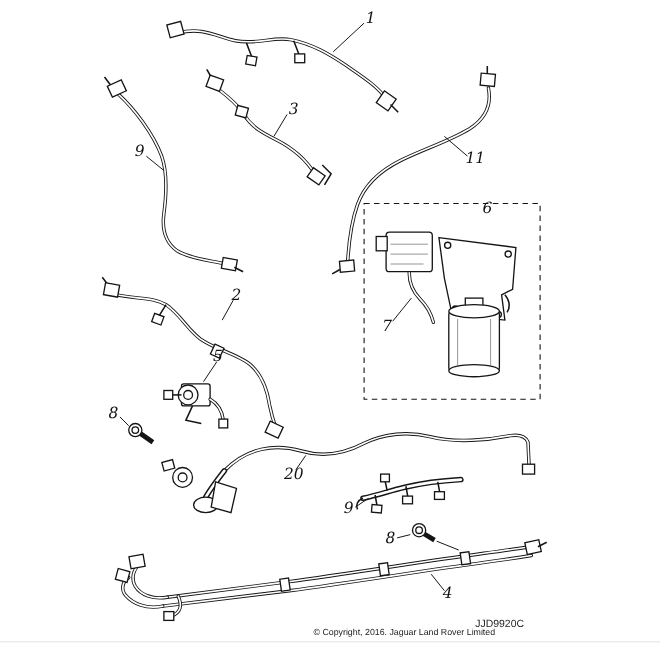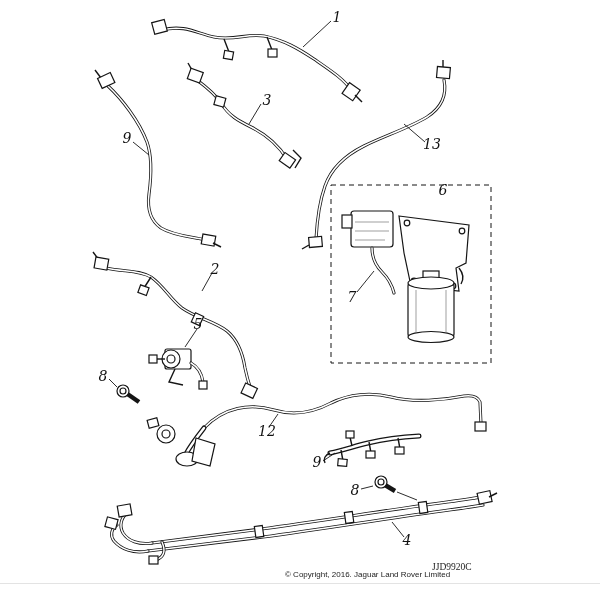--- a/index.html
+++ b/index.html
@@ -4,21 +4,21 @@
 <style>
   * { margin:0; padding:0; box-sizing:border-box; }
   html,body { background:#fff; }
   .page { position:relative; width:600px; height:600px; background:#ffffff; overflow:hidden;
           font-family:"Liberation Sans", sans-serif; }
   .art { position:absolute; left:0; top:0; }
   .callout { position:absolute; transform:translate(-50%,-50%);
              font:italic 14px "DejaVu Serif", serif; color:#111; user-select:none; }
   .footer-copyright { position:absolute; left:285px; top:570px; font-size:8px; color:#222; }
   .footer-code { position:absolute; left:432px; top:562px; font-size:9.5px; color:#222;
-                 font-family:Liberation Serif, serif; }
+                 font-family:Liberation Sans, sans-serif; }
   .footer-divider { position:absolute; left:0; top:583px; width:600px; height:1px; background:#e3e3e3; }
 
   svg .tube  { fill:none; stroke:#151515; stroke-width:3.1; stroke-linecap:round; }
   svg .core  { fill:none; stroke:#ffffff; stroke-width:1.5; stroke-linecap:round; }
   svg .tube2 { fill:none; stroke:#151515; stroke-width:5;   stroke-linecap:round; }
   svg .core2 { fill:none; stroke:#ffffff; stroke-width:2.4; stroke-linecap:round; }
   svg .thin  { fill:none; stroke:#151515; stroke-width:1.4; }
   svg .blk   { fill:#ffffff; stroke:#151515; stroke-width:1.2; }
   svg .leader{ stroke:#151515; stroke-width:0.9; }
   svg .dashed{ fill:none; stroke:#151515; stroke-width:1; stroke-dasharray:5 4; }
@@ -202,27 +202,27 @@
       <path class="leader" d="M269,427 L278,414"></path>
       <path class="leader" d="M323,461 L335,453"></path>
       <path class="leader" d="M361,489 L373,486"></path>
       <path class="leader" d="M404,537 L392,522"></path>
     </g>
   </svg>
 
   <div class="callout" style="left:337px;top:17px">1</div>
   <div class="callout" style="left:267px;top:100px">3</div>
   <div class="callout" style="left:127px;top:138px">9</div>
-  <div class="callout" style="left:432px;top:144px">13</div>
+  <div class="callout" style="left:432px;top:144px">11</div>
   <div class="callout" style="left:443px;top:190px">6</div>
   <div class="callout" style="left:215px;top:269px">2</div>
   <div class="callout" style="left:352px;top:297px">7</div>
   <div class="callout" style="left:198px;top:324px">5</div>
   <div class="callout" style="left:103px;top:376px">8</div>
-  <div class="callout" style="left:267px;top:431px">12</div>
+  <div class="callout" style="left:267px;top:431px">20</div>
   <div class="callout" style="left:317px;top:462px">9</div>
   <div class="callout" style="left:355px;top:490px">8</div>
   <div class="callout" style="left:407px;top:540px">4</div>
 
   <div class="footer-copyright">© Copyright, 2016. Jaguar Land Rover Limited</div>
   <div class="footer-code">JJD9920C</div>
   <div class="footer-divider"></div>
 
 </div>
 

